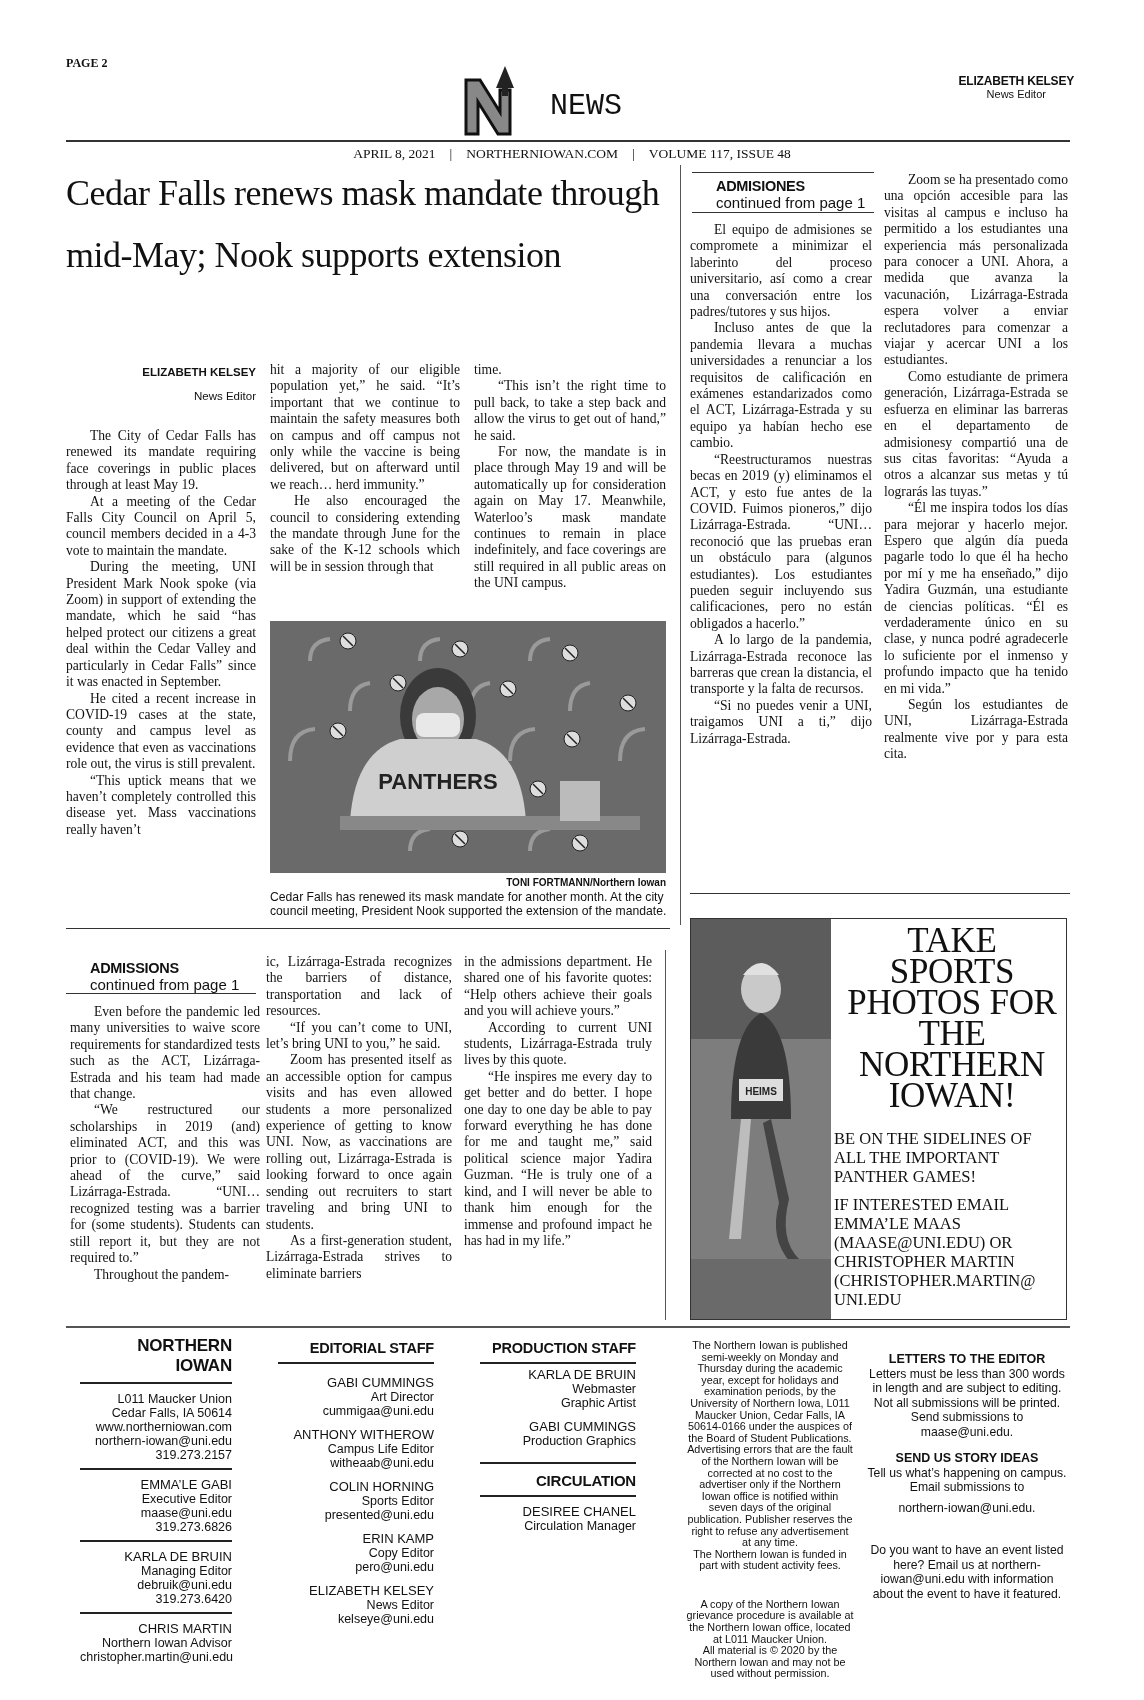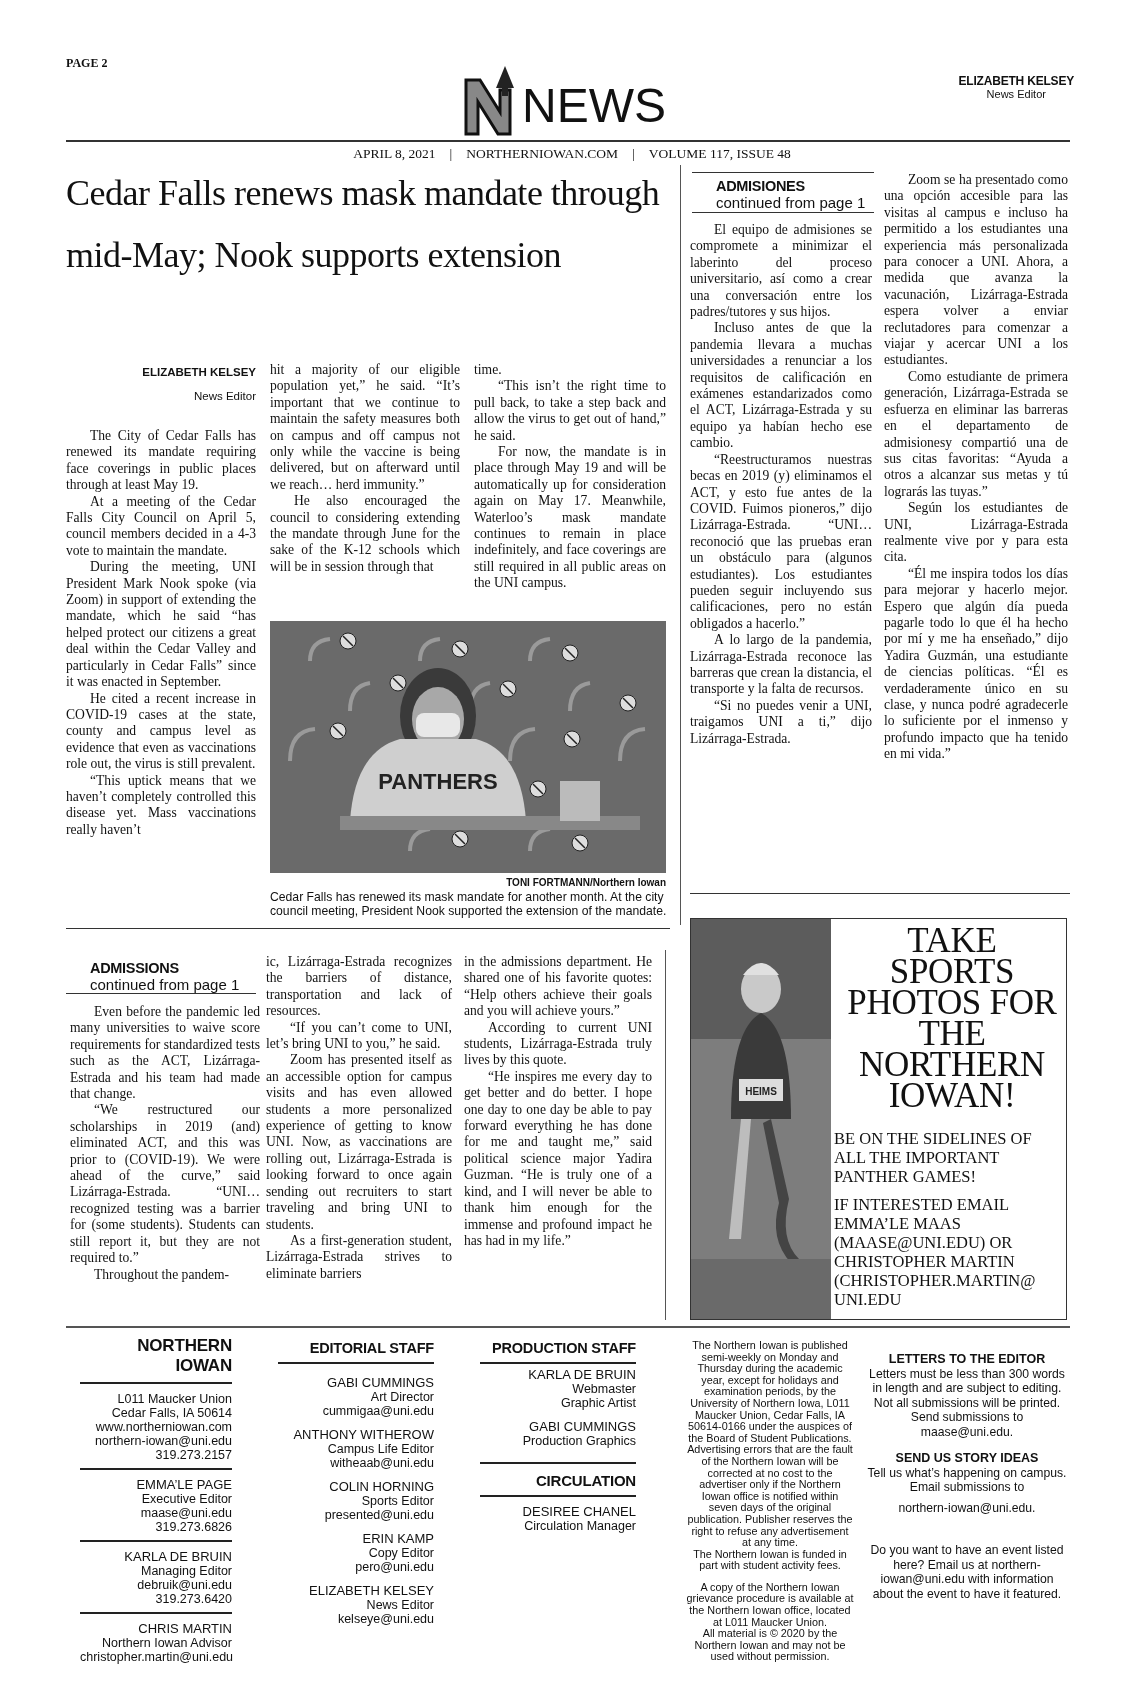--- a/index.html
+++ b/index.html
@@ -7,21 +7,21 @@
   .abs{position:absolute;}
   .col{position:absolute;font-family:"Liberation Serif",serif;font-size:13.6px;line-height:16.4px;text-align:justify;hyphens:auto;}
   .col p{margin:0;text-indent:24px;}
   .vrule{position:absolute;width:1px;background:#555;}
   .hrule{position:absolute;height:1px;background:#333;}
   .pagenum{left:66px;top:56px;font-size:12px;font-family:"Liberation Serif",serif;font-weight:bold;}
   .editor-tag{right:70px;top:74px;text-align:center;}
   .editor-tag .nm{font-family:"Liberation Sans",sans-serif;font-weight:bold;font-size:12px;letter-spacing:-0.2px;}
   .editor-tag .rl{font-family:"Liberation Sans",sans-serif;font-size:11px;}
   .logo{left:462px;top:64px;width:210px;height:72px;}
-  .logo .word{position:absolute;left:60px;top:20px;font-family:Liberation Sans, sans-serif;font-size:48px;line-height:44px;}
+  .logo .word{position:absolute;left:88px;top:20px;font-family:Liberation Mono, monospace;font-size:30px;line-height:44px;}
   .dateline{left:0;width:1144px;top:146px;text-align:center;font-family:"Liberation Serif",serif;font-size:13.5px;}
   .dateline span.sep{margin:0 14px;}
   .headline{left:66px;top:162px;width:600px;font-family:"Liberation Serif",serif;font-size:36px;line-height:62px;letter-spacing:-0.5px;}
   .byline{left:66px;top:366px;width:190px;text-align:right;}
   .byline .nm{font-family:"Liberation Sans",sans-serif;font-weight:bold;font-size:11.5px;}
   .byline .rl{font-family:"Liberation Sans",sans-serif;font-size:11.5px;margin-top:12px;}
   .photo{left:270px;top:621px;width:396px;height:252px;background:#6e6e6e;overflow:hidden;}
   .credit{left:270px;top:877px;width:396px;text-align:right;font-family:"Liberation Sans",sans-serif;font-weight:bold;font-size:10px;}
   .caption{left:270px;top:890px;width:400px;font-family:"Liberation Sans",sans-serif;font-size:12.2px;line-height:14px;}
   .conthead .t{font-family:"Liberation Sans",sans-serif;font-weight:bold;font-size:14.5px;letter-spacing:-0.3px;}
@@ -156,22 +156,22 @@
 <div class="col" style="left:690px;top:222px;width:182px;">
   <p>El equipo de admisiones se compromete a minimizar el laberinto del proceso universitario, así como a crear una conversación entre los padres/tutores y sus hijos.</p>
   <p>Incluso antes de que la pandemia llevara a muchas universidades a renunciar a los requisitos de calificación en exámenes estandarizados como el ACT, Lizárraga-Estrada y su equipo ya habían hecho ese cambio.</p>
   <p>“Reestructuramos nuestras becas en 2019 (y) eliminamos el ACT, y esto fue antes de la COVID. Fuimos pioneros,” dijo Lizárraga-Estrada. “UNI… reconoció que las pruebas eran un obstáculo para (algunos estudiantes). Los estudiantes pueden seguir incluyendo sus calificaciones, pero no están obligados a hacerlo.”</p>
   <p>A lo largo de la pandemia, Lizárraga-Estrada reconoce las barreras que crean la distancia, el transporte y la falta de recursos.</p>
   <p>“Si no puedes venir a UNI, traigamos UNI a ti,” dijo Lizárraga-Estrada.</p>
 </div>
 <div class="col" style="left:884px;top:172px;width:184px;">
   <p>Zoom se ha presentado como una opción accesible para las visitas al campus e incluso ha permitido a los estudiantes una experiencia más personalizada para conocer a UNI. Ahora, a medida que avanza la vacunación, Lizárraga-Estrada espera volver a enviar reclutadores para comenzar a viajar y acercar UNI a los estudiantes.</p>
   <p>Como estudiante de primera generación, Lizárraga-Estrada se esfuerza en eliminar las barreras en el departamento de admisionesy compartió una de sus citas favoritas: “Ayuda a otros a alcanzar sus metas y tú lograrás las tuyas.”</p>
+  <p>“Él me inspira todos los días para mejorar y hacerlo mejor. Espero que algún día pueda pagarle todo lo que él ha hecho por mí y me ha enseñado,” dijo Yadira Guzmán, una estudiante de ciencias políticas. “Él es verdaderamente único en su clase, y nunca podré agradecerle lo suficiente por el inmenso y profundo impacto que ha tenido en mi vida.”</p>
   <p>Según los estudiantes de UNI, Lizárraga-Estrada realmente vive por y para esta cita.</p>
-  <p>“Él me inspira todos los días para mejorar y hacerlo mejor. Espero que algún día pueda pagarle todo lo que él ha hecho por mí y me ha enseñado,” dijo Yadira Guzmán, una estudiante de ciencias políticas. “Él es verdaderamente único en su clase, y nunca podré agradecerle lo suficiente por el inmenso y profundo impacto que ha tenido en mi vida.”</p>
 </div>
 <div class="hrule" style="left:690px;top:893px;width:380px;"></div>
 
 <div class="abs conthead" style="left:90px;top:960px;">
   <div class="t">ADMISSIONS</div>
   <div class="s">continued from page 1</div>
 </div>
 <div class="hrule" style="left:66px;top:993px;width:190px;"></div>
 
 <div class="col" style="left:70px;top:1004px;width:190px;">
@@ -217,21 +217,21 @@
 <div class="mast" style="left:80px;top:1336px;width:152px;">
   <div class="h" style="font-size:17px">NORTHERN IOWAN</div>
   <div class="rule"></div>
   <div class="r">L011 Maucker Union</div>
   <div class="r">Cedar Falls, IA 50614</div>
   <div class="r">www.northerniowan.com</div>
   <div class="r">northern-iowan@uni.edu</div>
   <div class="r">319.273.2157</div>
   <div class="rule"></div>
   <div>
-    <div class="n">EMMA’LE PAGE</div>
+    <div class="n">EMMA’LE GABI</div>
     <div class="r">Executive Editor</div>
     <div class="r">maase@uni.edu</div>
     <div class="r">319.273.6826</div>
   </div>
   <div class="rule"></div>
   <div>
     <div class="n">KARLA DE BRUIN</div>
     <div class="r">Managing Editor</div>
     <div class="r">debruik@uni.edu</div>
     <div class="r">319.273.6420</div>
@@ -290,21 +290,21 @@
   <div class="h" style="font-size:15px;margin:4px 0">CIRCULATION</div>
   <div class="rule"></div>
   <div class="n">DESIREE CHANEL</div>
   <div class="r">Circulation Manager</div>
 </div>
 
 <div class="abs small" style="left:686px;top:1340px;width:168px;">
   <div>The Northern Iowan is published semi-weekly on Monday and Thursday during the academic year, except for holidays and examination periods, by the University of Northern Iowa, L011 Maucker Union, Cedar Falls, IA 50614-0166 under the auspices of the Board of Student Publications.</div>
   <div>Advertising errors that are the fault of the Northern Iowan will be corrected at no cost to the advertiser only if the Northern Iowan office is notified within seven days of the original publication. Publisher reserves the right to refuse any advertisement at any time.</div>
   <div>The Northern Iowan is funded in part with student activity fees.</div>
-  <div style="margin-top:10px">A copy of the Northern Iowan grievance procedure is available at the Northern Iowan office, located at L011 Maucker Union.</div>
+  <div style="margin-top:27px">A copy of the Northern Iowan grievance procedure is available at the Northern Iowan office, located at L011 Maucker Union.</div>
   <div>All material is © 2020 by the Northern Iowan and may not be used without permission.</div>
 </div>
 
 <div class="abs" style="left:864px;top:1352px;width:206px;text-align:center;font-family:'Liberation Sans',sans-serif;font-size:12.2px;line-height:14.5px;">
   <div style="font-weight:bold;font-size:12.5px">LETTERS TO THE EDITOR</div>
   <div>Letters must be less than 300 words in length and are subject to editing. Not all submissions will be printed. Send submissions to maase@uni.edu.</div>
   <div style="font-weight:bold;font-size:12.5px;margin-top:12px">SEND US STORY IDEAS</div>
   <div>Tell us what’s happening on campus. Email submissions to</div>
   <div style="margin-top:6px">northern-iowan@uni.edu.</div>
   <div style="margin-top:28px">Do you want to have an event listed here? Email us at northern-iowan@uni.edu with information about the event to have it featured.</div>

